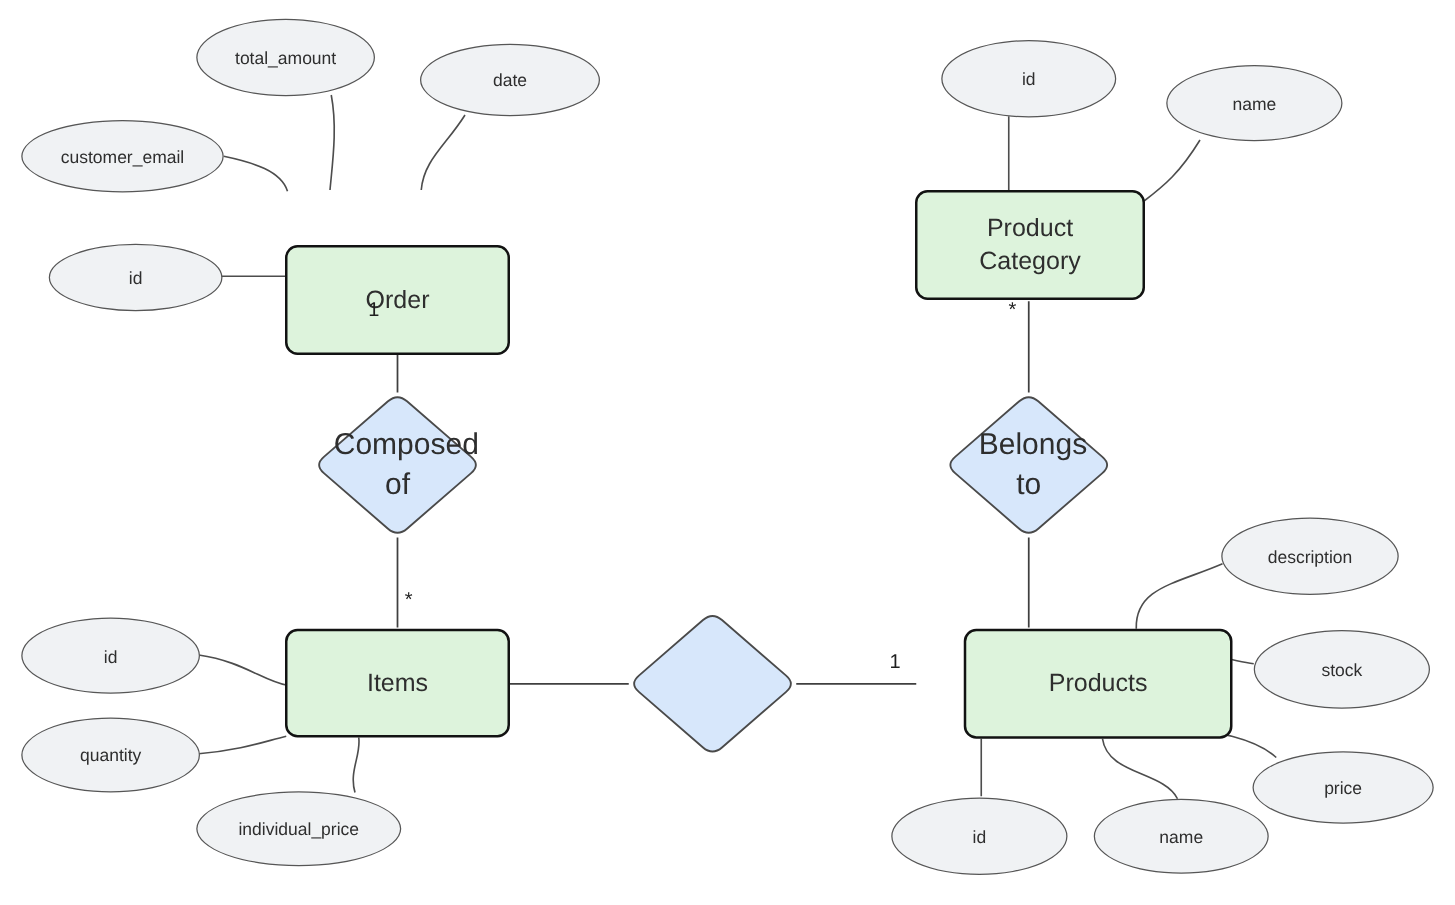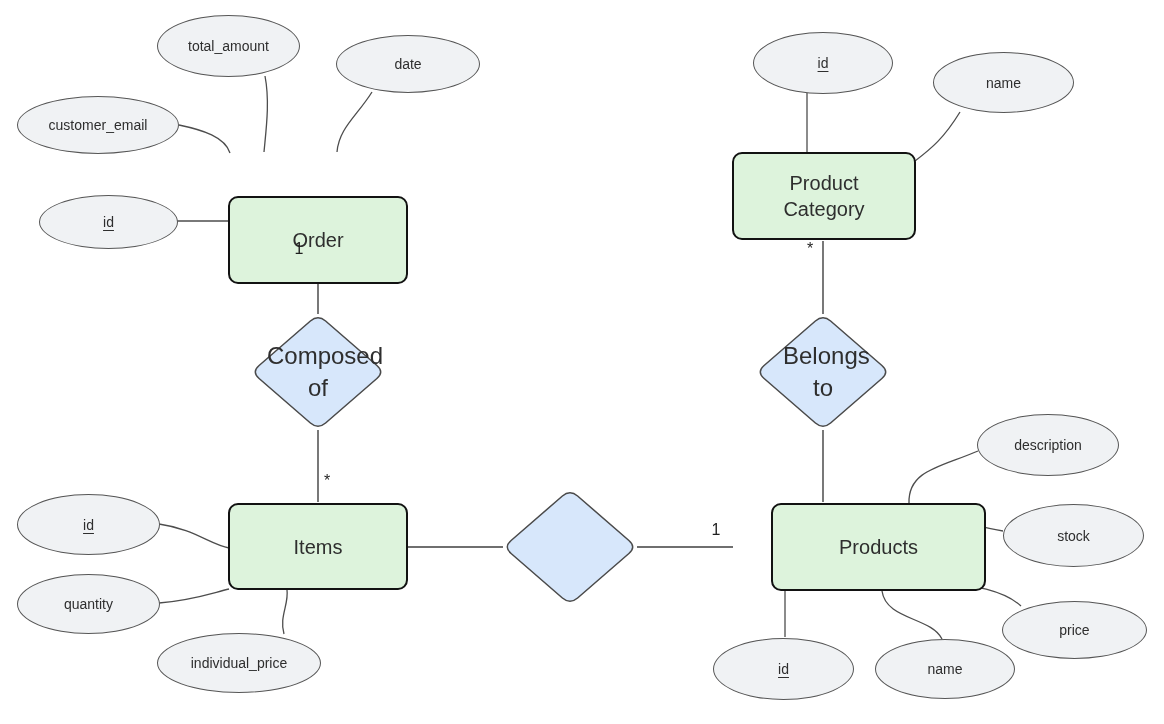--- a/index.html
+++ b/index.html
@@ -35,21 +35,21 @@
     box-sizing: border-box;
     background: #f0f2f4;
     border: 1.4px solid #565656;
     border-radius: 50%;
     display: flex;
     align-items: center;
     justify-content: center;
     font-size: 14px;
     text-align: center;
   }
-  .attr .pk { text-decoration: underline; text-underline-offset: 3px; }
+  .attr .pk { text-underline-offset: 3px; }
   .rel-label {
     position: absolute;
     display: flex;
     align-items: center;
     justify-content: center;
     text-align: center;
     font-size: 24px;
     line-height: 1.32;
   }
   .rel-label .lbl { display: inline-block; }

